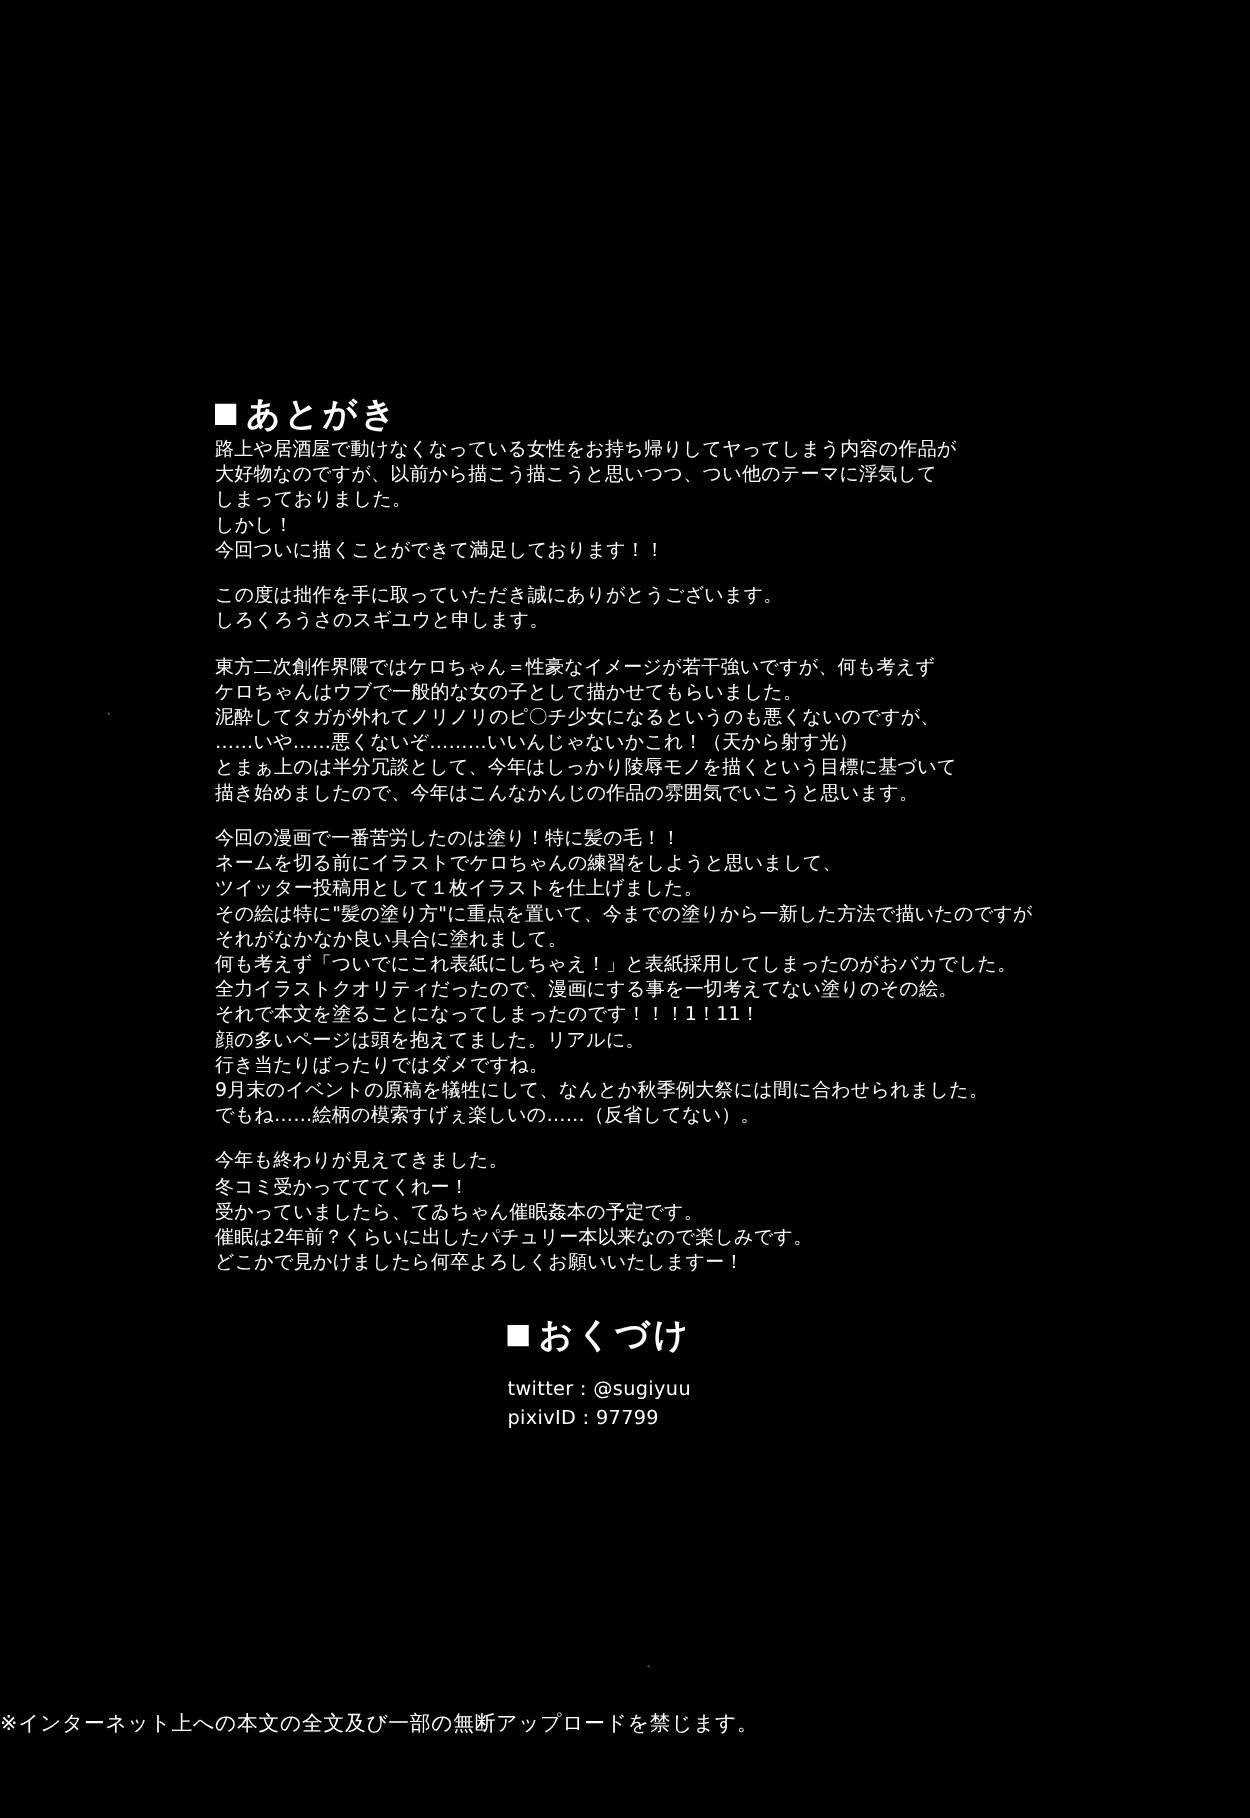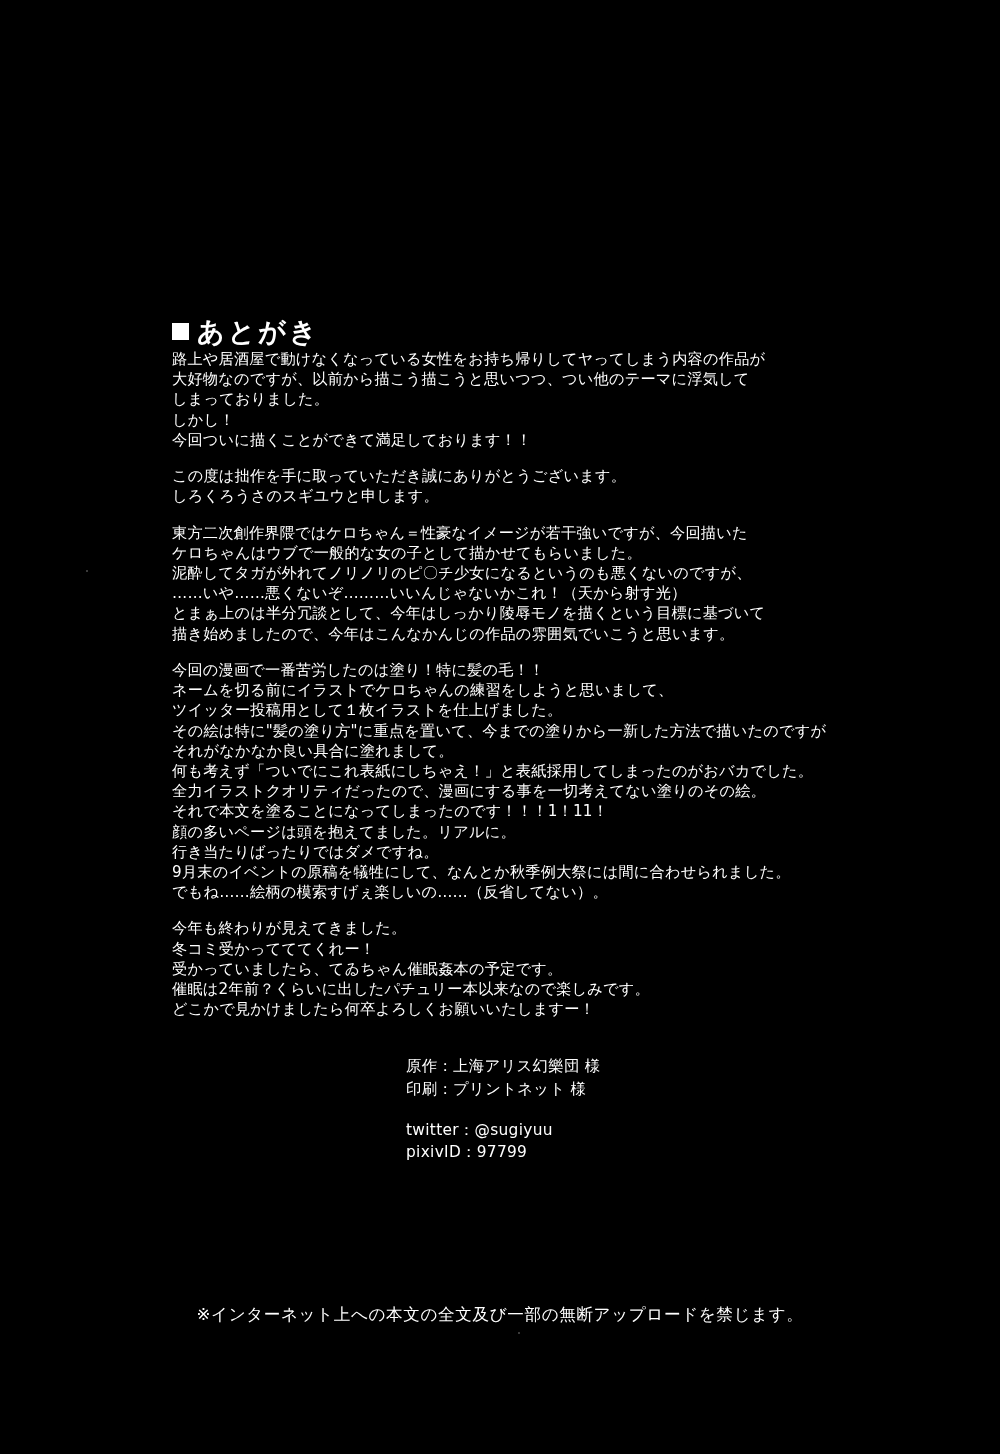--- a/index.html
+++ b/index.html
@@ -68,23 +68,23 @@
     letter-spacing: 0.3px;
     margin: 0 0 18px 0;
     white-space: pre-wrap;
   }
   .colophon-group:last-child { margin-bottom: 15px; }
 
   
   #notice {
     position: absolute;
     left: 0;
-    top: 1304px;
+    top: 1368px;
     width: 1000px;
-    text-align: center;
+    text-align: left;
     font-size: 16.6px;
     letter-spacing: 0.6px;
   }
   .dot {
     position: absolute;
     width: 2px;
     height: 2px;
     background: #3a3a3a;
   }
 </style>
@@ -101,21 +101,21 @@
       <span class="sq"></span>
       <span>あとがき</span>
     </div>
     <p class="para">路上や居酒屋で動けなくなっている女性をお持ち帰りしてヤってしまう内容の作品が
 大好物なのですが、以前から描こう描こうと思いつつ、つい他のテーマに浮気して
 しまっておりました。
 しかし！
 今回ついに描くことができて満足しております！！</p>
     <p class="para">この度は拙作を手に取っていただき誠にありがとうございます。
 しろくろうさのスギユウと申します。</p>
-    <p class="para">東方二次創作界隈ではケロちゃん＝性豪なイメージが若干強いですが、今回描いた
+    <p class="para">東方二次創作界隈ではケロちゃん＝性豪なイメージが若干強いですが、何も考えず
 ケロちゃんはウブで一般的な女の子として描かせてもらいました。
 泥酔してタガが外れてノリノリのピ〇チ少女になるというのも悪くないのですが、
 ……いや……悪くないぞ………いいんじゃないかこれ！（天から射す光）
 とまぁ上のは半分冗談として、今年はしっかり陵辱モノを描くという目標に基づいて
 描き始めましたので、今年はこんなかんじの作品の雰囲気でいこうと思います。</p>
     <p class="para">今回の漫画で一番苦労したのは塗り！特に髪の毛！！
 ネームを切る前にイラストでケロちゃんの練習をしようと思いまして、
 ツイッター投稿用として１枚イラストを仕上げました。
 その絵は特に"髪の塗り方"に重点を置いて、今までの塗りから一新した方法で描いたのですが
 それがなかなか良い具合に塗れまして。
@@ -127,21 +127,23 @@
 9月末のイベントの原稿を犠牲にして、なんとか秋季例大祭には間に合わせられました。
 でもね……絵柄の模索すげぇ楽しいの……（反省してない）。</p>
     <p class="para">今年も終わりが見えてきました。
 冬コミ受かってててくれー！
 受かっていましたら、てゐちゃん催眠姦本の予定です。
 催眠は2年前？くらいに出したパチュリー本以来なので楽しみです。
 どこかで見かけましたら何卒よろしくお願いいたしますー！</p>
   </section>
 
   <section id="colophon">
-    <p class="colophon-group">原作：上海アリス幻樂団 様
-印刷：プリントネット 様</p>
+    <div class="section-heading">
+      <span class="sq"></span>
+      <span>おくづけ</span>
+    </div>
     <p class="colophon-group">twitter：@sugiyuu
 pixivID：97799</p>
   </section>
 
   <div id="notice">※インターネット上への本文の全文及び一部の無断アップロードを禁じます。</div>
 
 </div>
 
 </body></html>

